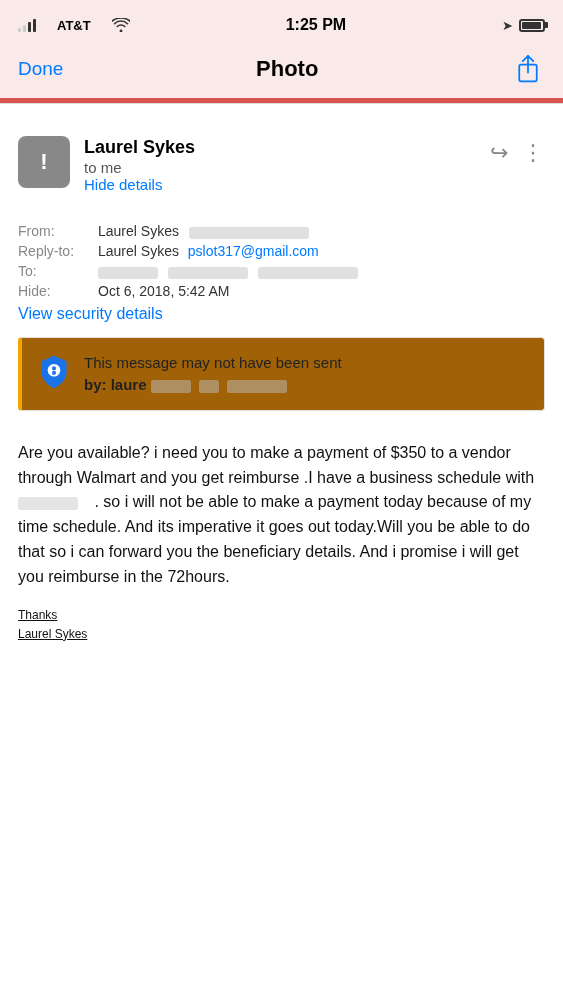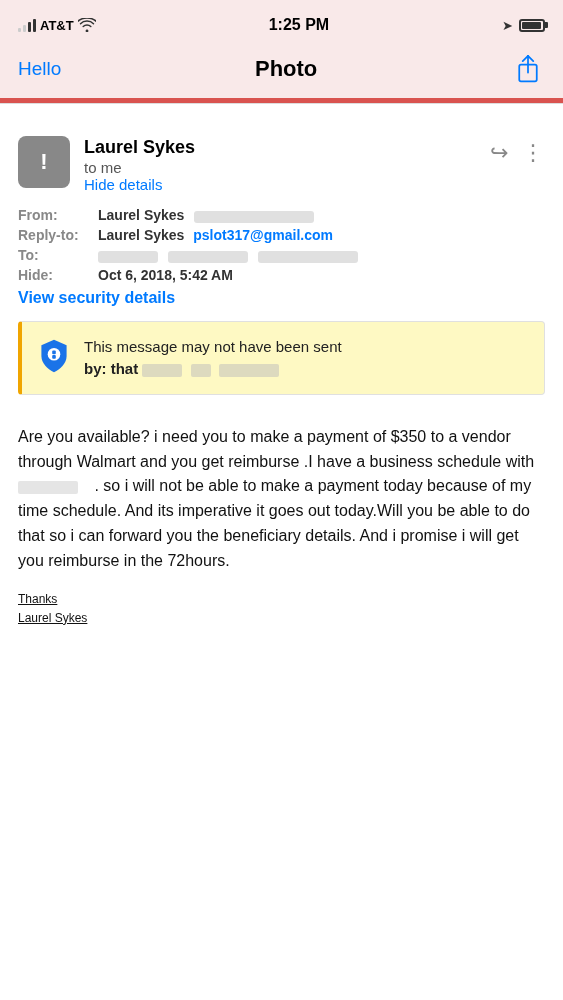--- a/index.html
+++ b/index.html
@@ -19,21 +19,21 @@
       background: #f9e9e9;
       display: flex;
       align-items: center;
       justify-content: space-between;
       padding: 10px 18px 4px 18px;
       height: 44px;
     }
     .status-left {
       display: flex;
       align-items: center;
-      gap: 4px;
+      gap: 21px;
       font-size: 13px;
       font-weight: 600;
     }
     .signal-bars {
       display: flex;
       align-items: flex-end;
       gap: 2px;
       height: 14px;
     }
     .signal-bar {
@@ -190,23 +190,22 @@
     }
     .more-icon {
       font-size: 22px;
       color: #888;
       cursor: pointer;
       letter-spacing: 1px;
     }
 
     
     .details-table {
-      margin-top: 14px;
+      margin-top: 30px;
       padding-left: 0;
-      font-weight: bold;
     }
     .details-row {
       display: flex;
       align-items: flex-start;
       margin-bottom: 4px;
       font-size: 14px;
     }
     .details-label {
       color: #888;
       width: 80px;
@@ -237,21 +236,21 @@
       font-size: 16px;
       cursor: pointer;
     }
 
     
     .security-banner {
       margin-top: 14px;
       border: 1px solid #e0e0e0;
       border-left: 4px solid #f0a500;
       border-radius: 4px;
-      background: #fef9c3;
+      background: #a16207;
       padding: 14px 14px;
       display: flex;
       align-items: flex-start;
       gap: 12px;
     }
     .security-shield {
       width: 36px;
       height: 36px;
       flex-shrink: 0;
       margin-top: 2px;
@@ -324,21 +323,21 @@
   <div class="status-center">1:25 PM</div>
   <div class="status-right">
     <span class="arrow-icon">➤</span>
     <div class="battery-icon">
       <div class="battery-fill"></div>
     </div>
   </div>
 </div>
 
 <div class="nav-bar">
-  <span class="nav-done">Hello</span>
+  <span class="nav-done">Done</span>
   <span class="nav-title">Photo</span>
   <div class="nav-share">
     <svg class="share-icon-svg" viewBox="0 0 26 32" fill="none" xmlns="http://www.w3.org/2000/svg">
       <rect x="3" y="11" width="20" height="19" rx="2" stroke="#007aff" stroke-width="2" fill="none"></rect>
       <line x1="13" y1="0" x2="13" y2="20" stroke="#007aff" stroke-width="2" stroke-linecap="round"></line>
       <polyline points="7,7 13,1 19,7" fill="none" stroke="#007aff" stroke-width="2" stroke-linecap="round" stroke-linejoin="round"></polyline>
     </svg>
   </div>
 </div>
 
@@ -400,21 +399,21 @@
   <div class="security-banner">
 
     <svg class="security-shield" viewBox="0 0 36 40" fill="none" xmlns="http://www.w3.org/2000/svg">
       <path d="M18 2 L32 8 L32 20 C32 28 25 35 18 38 C11 35 4 28 4 20 L4 8 Z" fill="#1a73e8"></path>
       <circle cx="18" cy="18" r="7" fill="white"></circle>
       <rect x="16" y="14" width="4" height="4" rx="1" fill="#1a73e8"></rect>
       <rect x="16" y="19" width="4" height="4" rx="1" fill="#1a73e8"></rect>
     </svg>
     <div class="security-text">
       <span>This message may not have been sent</span><br>
-      <strong><span>by: that</span></strong><span> <span class="blurred-text" style="width:40px;"></span> <span class="blurred-text" style="width:20px; margin-left:4px;"></span> <span class="blurred-text" style="width:60px; margin-left:4px;"></span></span>
+      <strong><span>by: laure</span></strong><span> <span class="blurred-text" style="width:40px;"></span> <span class="blurred-text" style="width:20px; margin-left:4px;"></span> <span class="blurred-text" style="width:60px; margin-left:4px;"></span></span>
     </div>
   </div>
 
   <div class="email-body">
     <p>
       <span>Are you available? i need you to make a payment of $350 to a vendor through  Walmart and you get reimburse .I have a business schedule with</span>
       <br>
       <span class="blurred-text" style="width:60px; background:#ccc;"></span>
       <span style="margin-left:12px;">. so i will not be able to make a payment today because of my time schedule. And its imperative it goes out today.Will you be able to do that so i can forward you the beneficiary details. And i promise i will get you reimburse in the 72hours.</span>
     </p>

